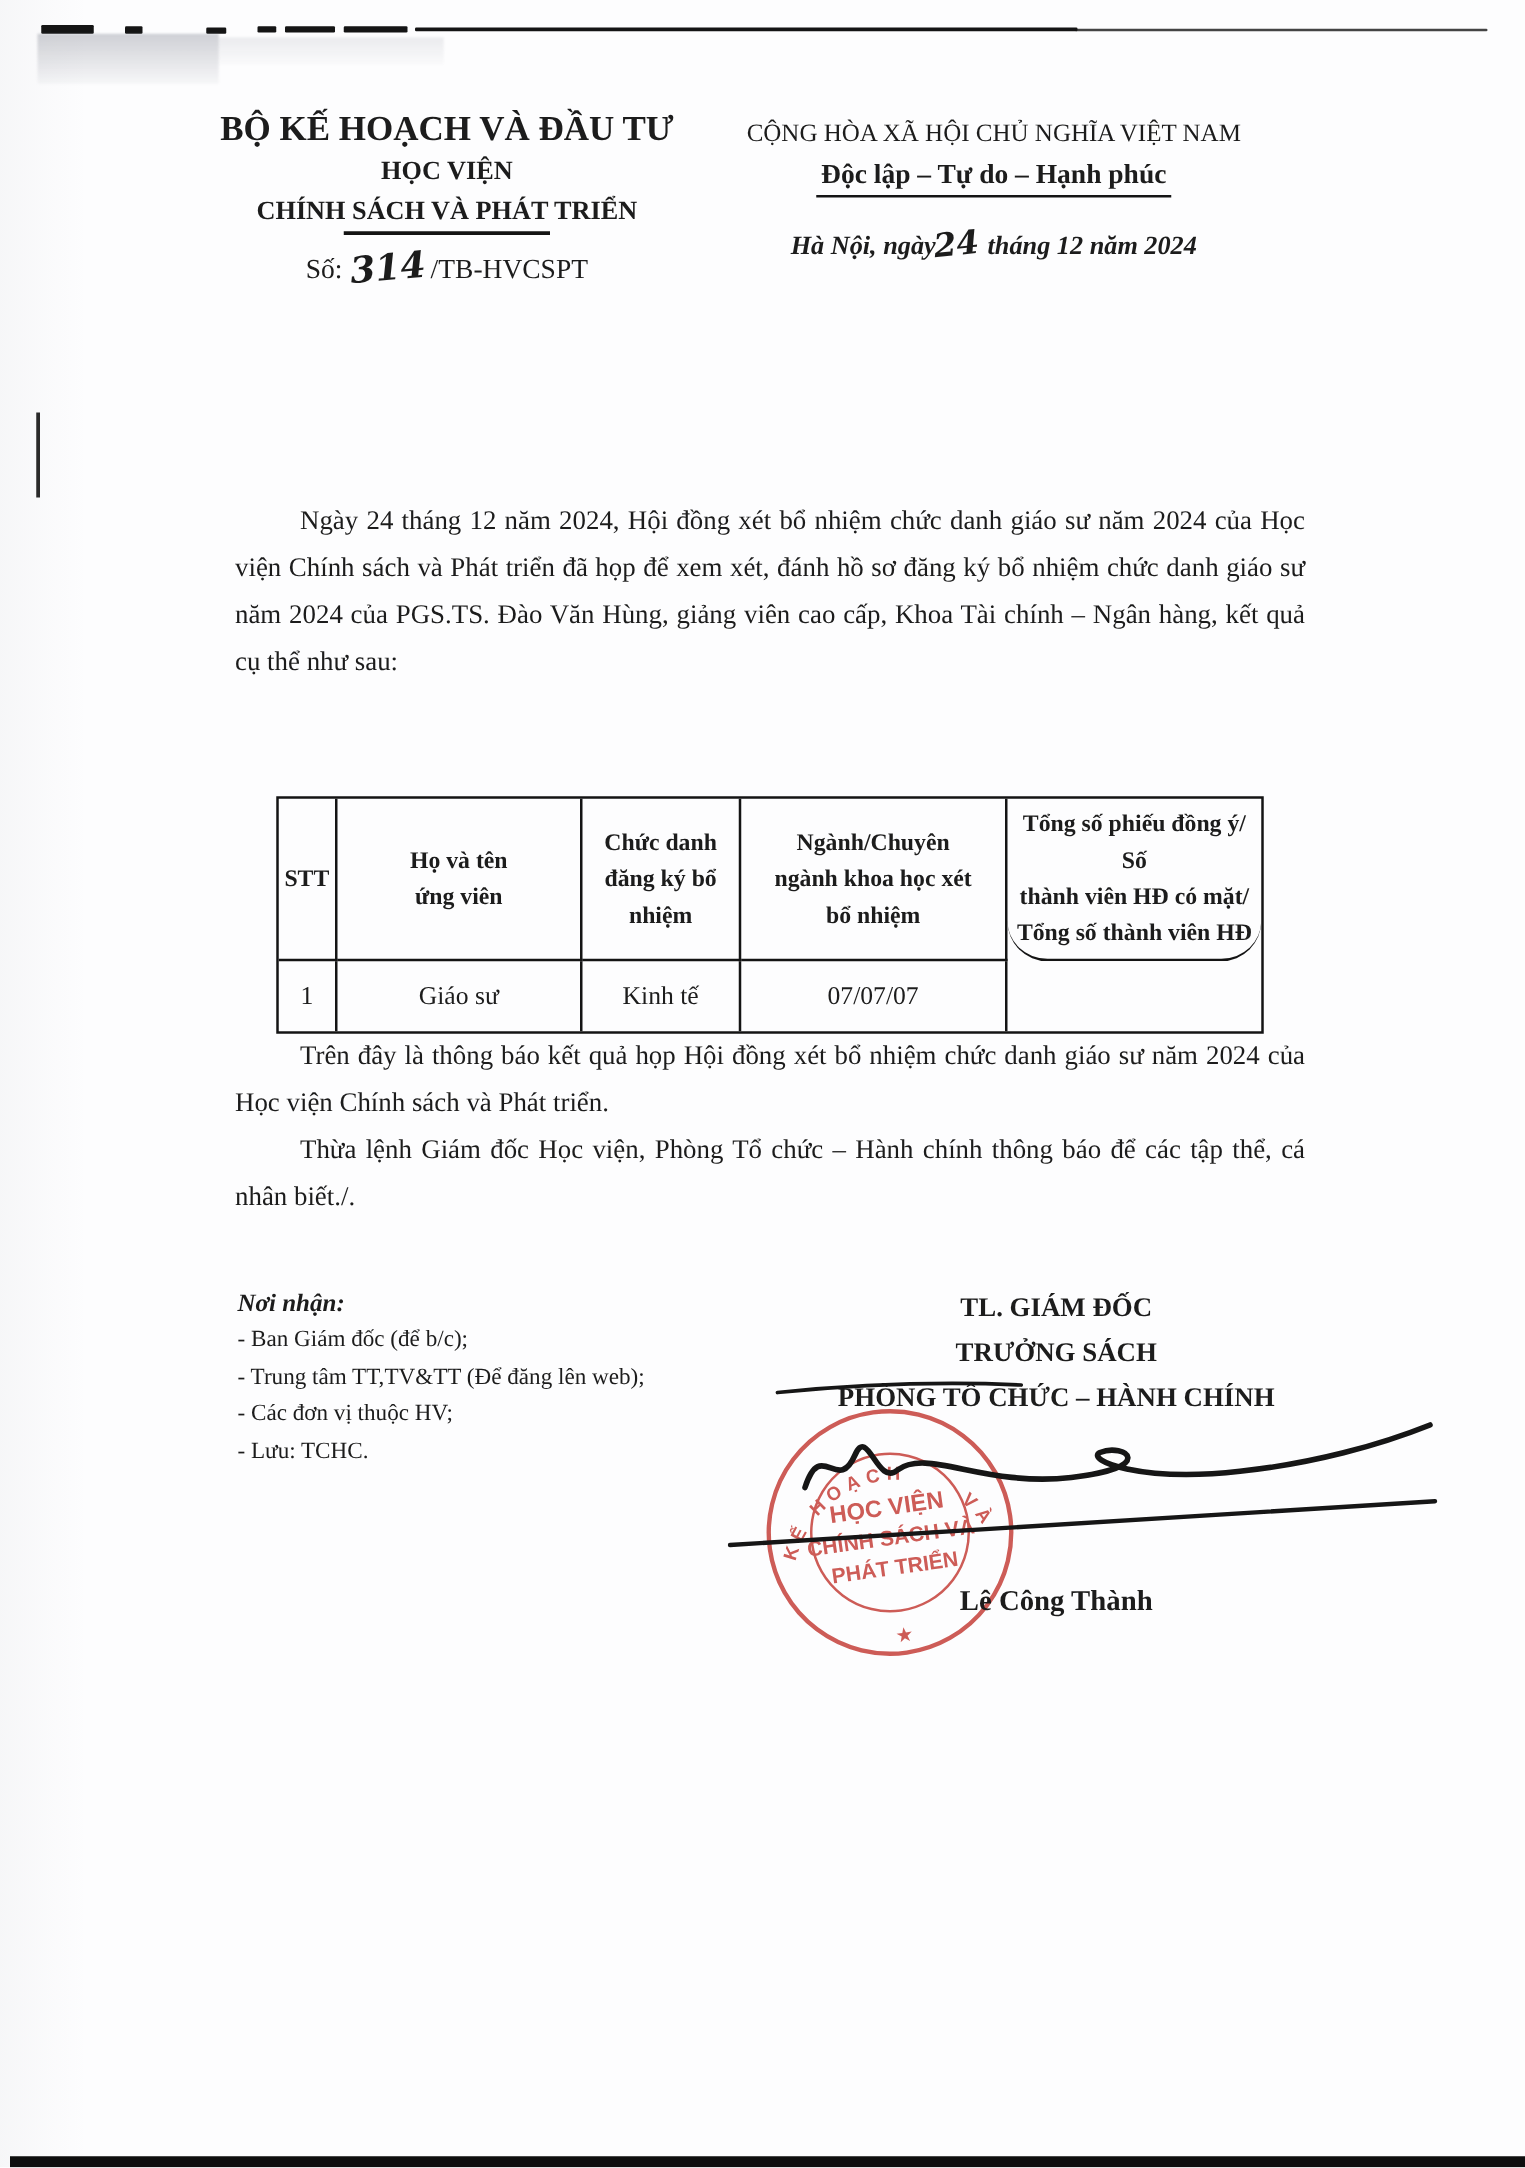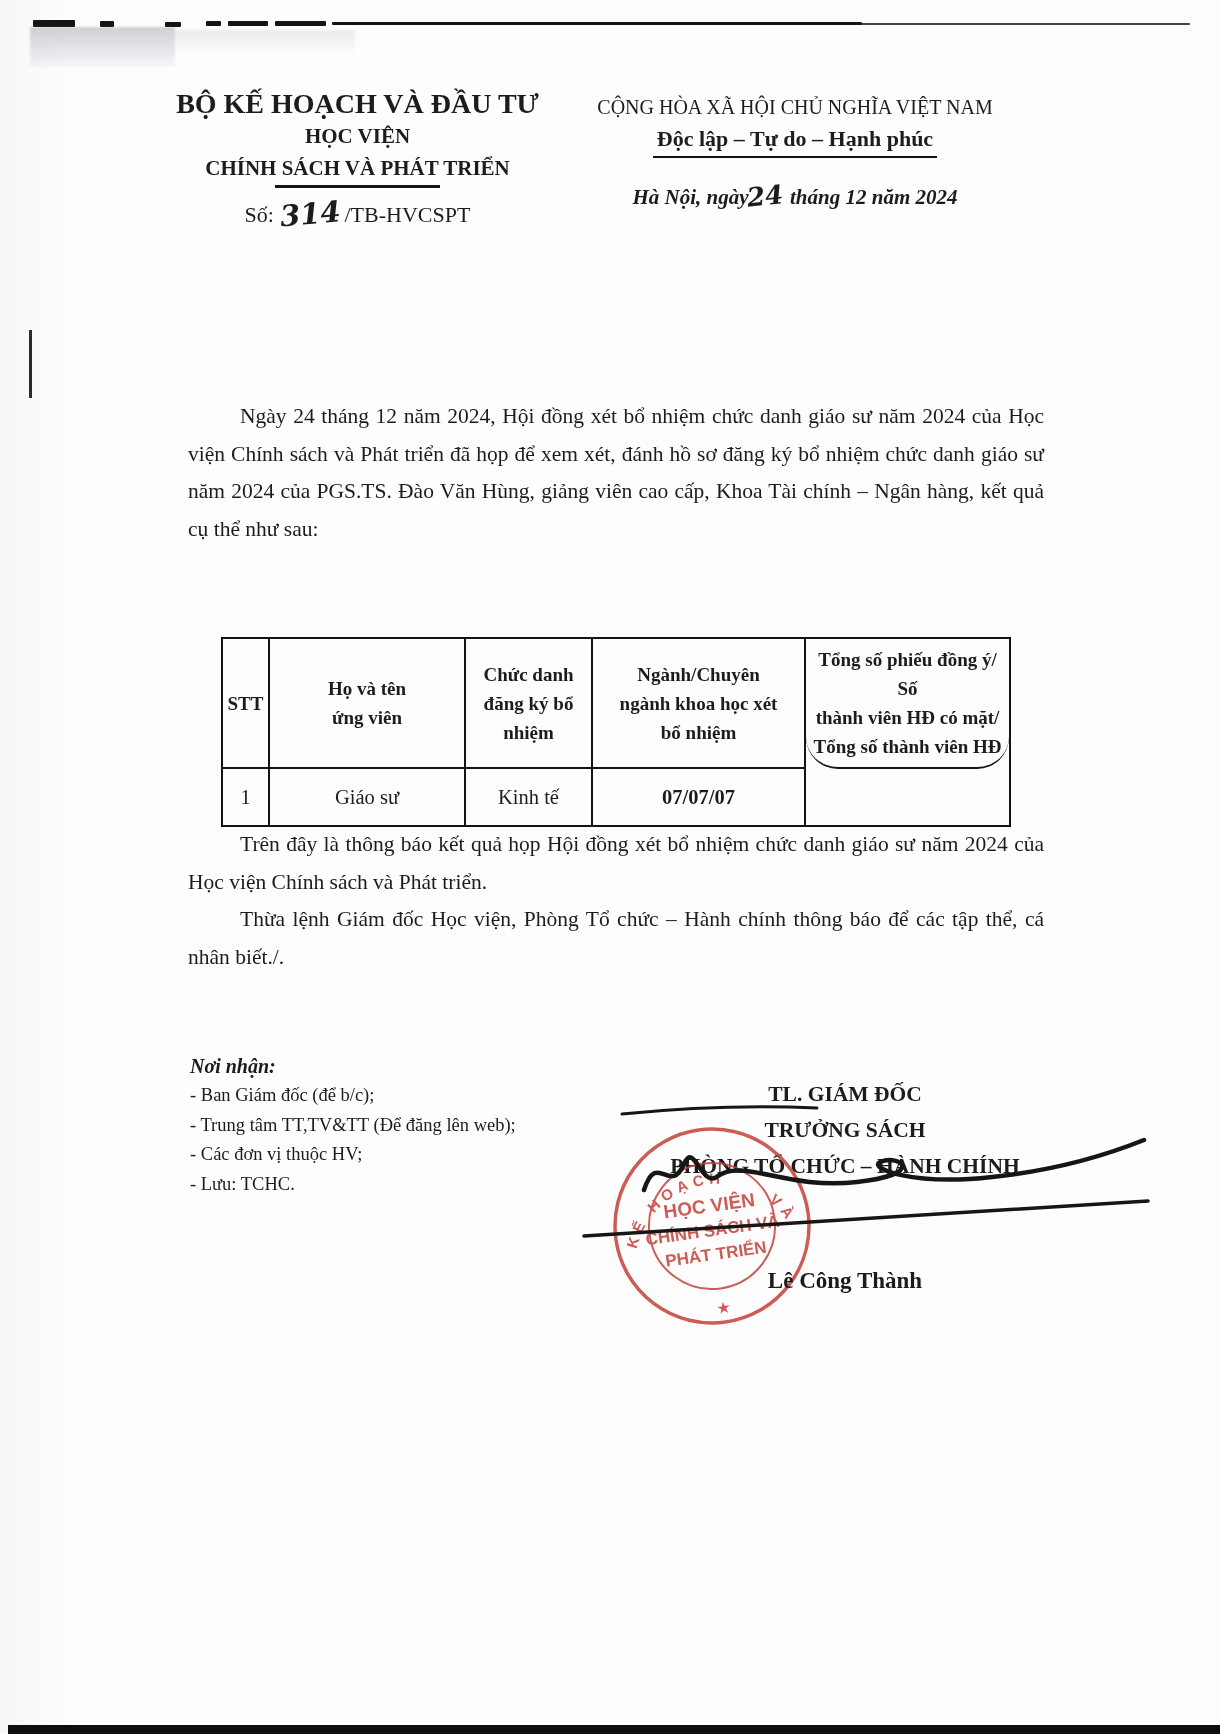--- a/index.html
+++ b/index.html
@@ -36,27 +36,27 @@
   .para p{margin:0;text-indent:52px;}
   .p1{top:398px;}
   .p23{top:826px;}
   
   .tbl{left:221px;top:637px;width:786px;border:2.5px solid #141414;display:grid;grid-template-columns:47px 196px 127px 213px 1fr;background:#fdfdfe;}
   .cell{border-right:2px solid #141414;border-bottom:2px solid #141414;display:flex;flex-direction:column;align-items:center;justify-content:center;text-align:center;padding:6px 4px;}
   .cell:nth-child(5n){border-right:none;border-radius:32px;}
   .cell.last-row{border-bottom:none;}
   .th{font-weight:bold;font-size:19px;line-height:29px;min-height:92px;}
   .td{font-size:20.5px;min-height:44px;}
-  .td.bold{font-weight:bold;}
+  .td.bold{font-weight:normal;}
   
-  .recipients{left:190px;top:1051px;width:420px;}
+  .recipients{left:190px;top:1028px;width:420px;}
   .recipients .label{font-weight:bold;font-style:italic;font-size:20px;line-height:30px;}
   .recipients .item{font-size:18.5px;line-height:29.5px;}
   
-  .sig-block{left:595px;top:1028px;width:500px;text-align:center;font-weight:bold;font-size:21.5px;line-height:36px;margin-top:48px;}
+  .sig-block{left:595px;top:1028px;width:500px;text-align:center;font-weight:bold;font-size:21.5px;line-height:36px;}
   .signer-name{left:595px;top:1268px;width:500px;text-align:center;font-weight:bold;font-size:23px;}
   .stamp-wrap{left:610px;top:1124px;width:204px;height:204px;opacity:0.85;}
   .sig-svg{left:582px;top:1098px;width:575px;height:150px;}
 </style>
 </head>
 <body>
 
 <div class="page">
 
   <div class="bar" style="left:33px;top:20px;width:42px;height:7px;"></div>

